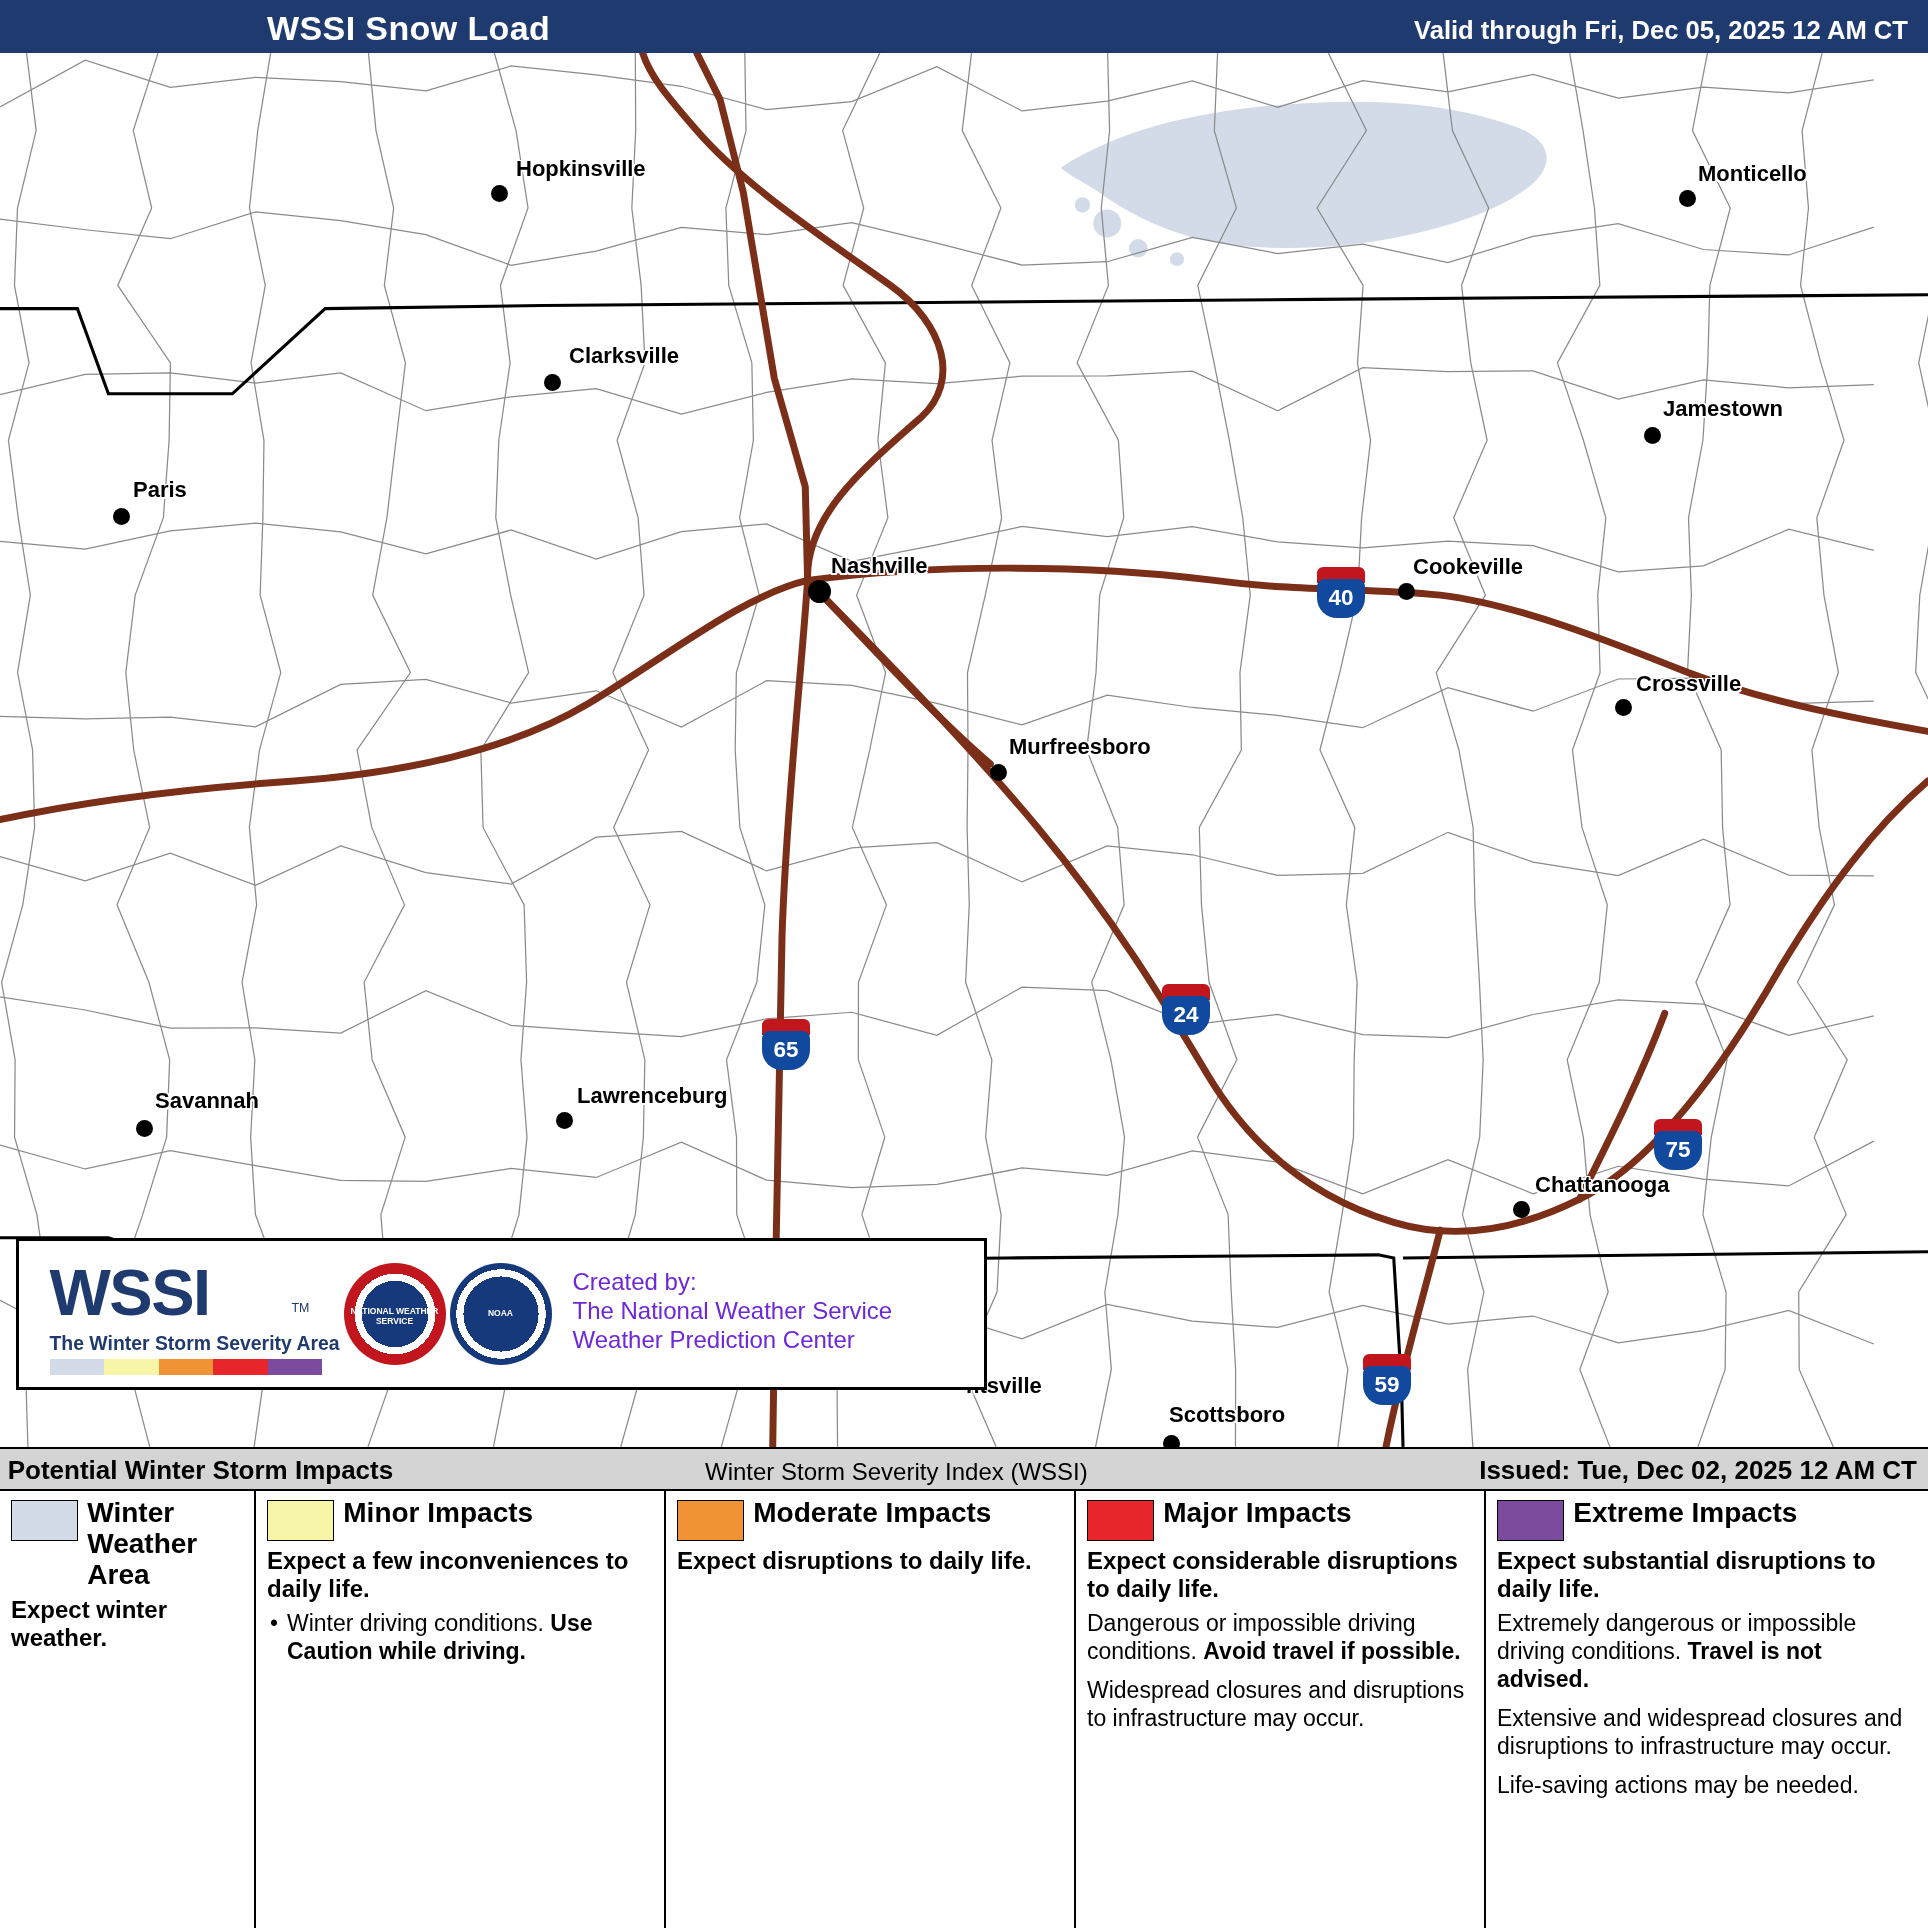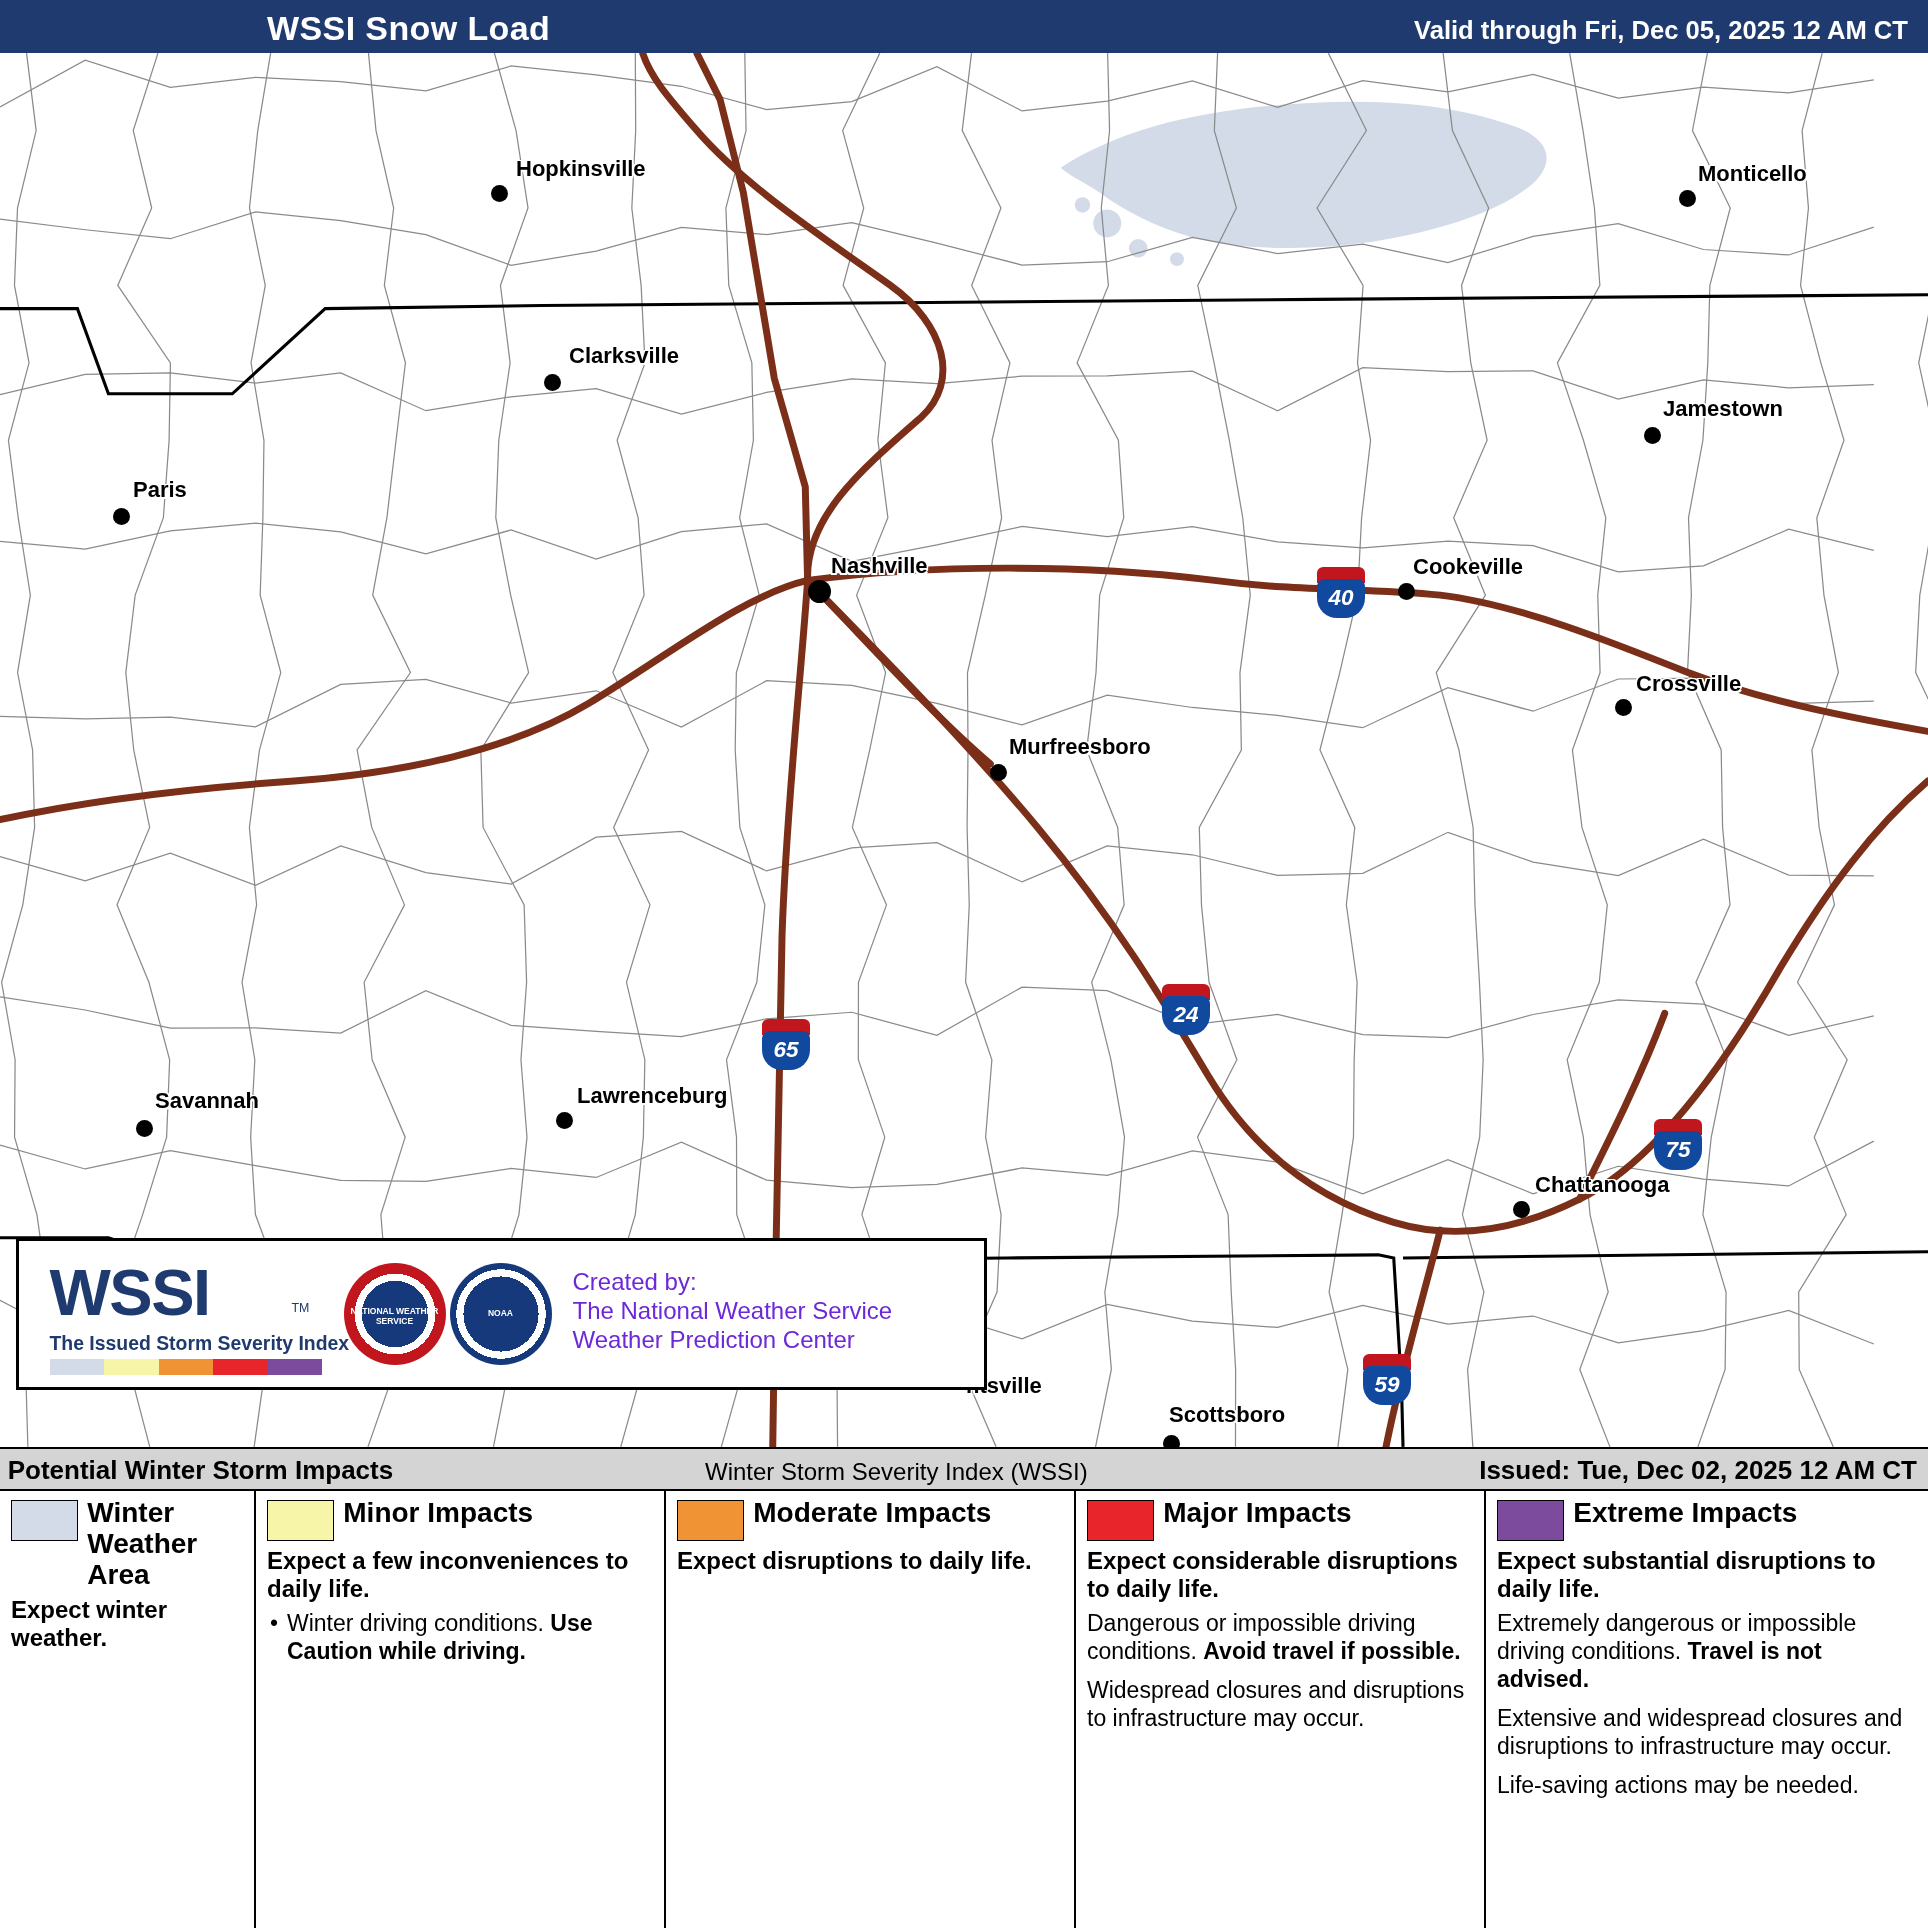--- a/index.html
+++ b/index.html
@@ -13,21 +13,21 @@
   
   #map{position:absolute;left:0;top:53px;width:1928px;height:1394px;background:#ffffff;overflow:hidden;}
   #map svg{position:absolute;left:0;top:0;}
 
   .citylabel{position:absolute;font-size:22px;font-weight:bold;color:#000;white-space:nowrap;
     text-shadow:1.5px 0 0 #fff,-1.5px 0 0 #fff,0 1.5px 0 #fff,0 -1.5px 0 #fff,1.5px 1.5px 0 #fff,-1.5px -1.5px 0 #fff,1.5px -1.5px 0 #fff,-1.5px 1.5px 0 #fff;}
   .citydot{position:absolute;width:17px;height:17px;border-radius:50%;background:#000;}
   .citydot.big{width:23px;height:23px;}
 
   
-  .shield{position:absolute;width:48px;height:54px;font-style:italic;}
+  .shield{position:absolute;width:48px;height:54px;}
   .shield .top{position:absolute;left:0;top:0;width:48px;height:15.5px;background:#c2161f;
      border-top-left-radius:6.2px;border-top-right-radius:6.2px;}
   .shield .bot{position:absolute;left:0;top:12.4px;width:48px;height:39px;background:#11499e;
      border-radius:7.7px 7.7px 20px 20px;}
   .shield .num{position:absolute;left:0;top:20px;width:48px;text-align:center;color:#fff;
      font-size:22.5px;font-weight:bold;line-height:22.5px;}
 
   
   #logobox{position:absolute;left:15.5px;top:1238px;width:965px;height:146px;background:#fff;border:3.9px solid #000;}
   #wssi-word{position:absolute;left:31px;top:18.6px;font-size:65px;font-weight:bold;color:#1f3a6e;letter-spacing:-1.5px;line-height:65px;}
@@ -183,21 +183,21 @@
         <div class="top"></div>
         <div class="bot"></div>
         <div class="num">59</div>
       </div>
     </div>
 </div>
 
 <div id="logobox">
   <div id="wssi-word">WSSI</div>
   <div id="wssi-tm">TM</div>
-  <div id="wssi-sub">The Issued Storm Severity Index</div>
+  <div id="wssi-sub">The Winter Storm Severity Area</div>
   <div id="wssi-bar">
       <div style="background: rgb(211, 219, 232);"></div>
       <div style="background: rgb(247, 245, 168);"></div>
       <div style="background: rgb(240, 147, 52);"></div>
       <div style="background: rgb(232, 37, 42);"></div>
       <div style="background: rgb(125, 75, 158);"></div>
     </div>
 
   <div class="nws-seal">
     <div class="seal-txt" style="top:43px">NATIONAL WEATHER SERVICE</div>

